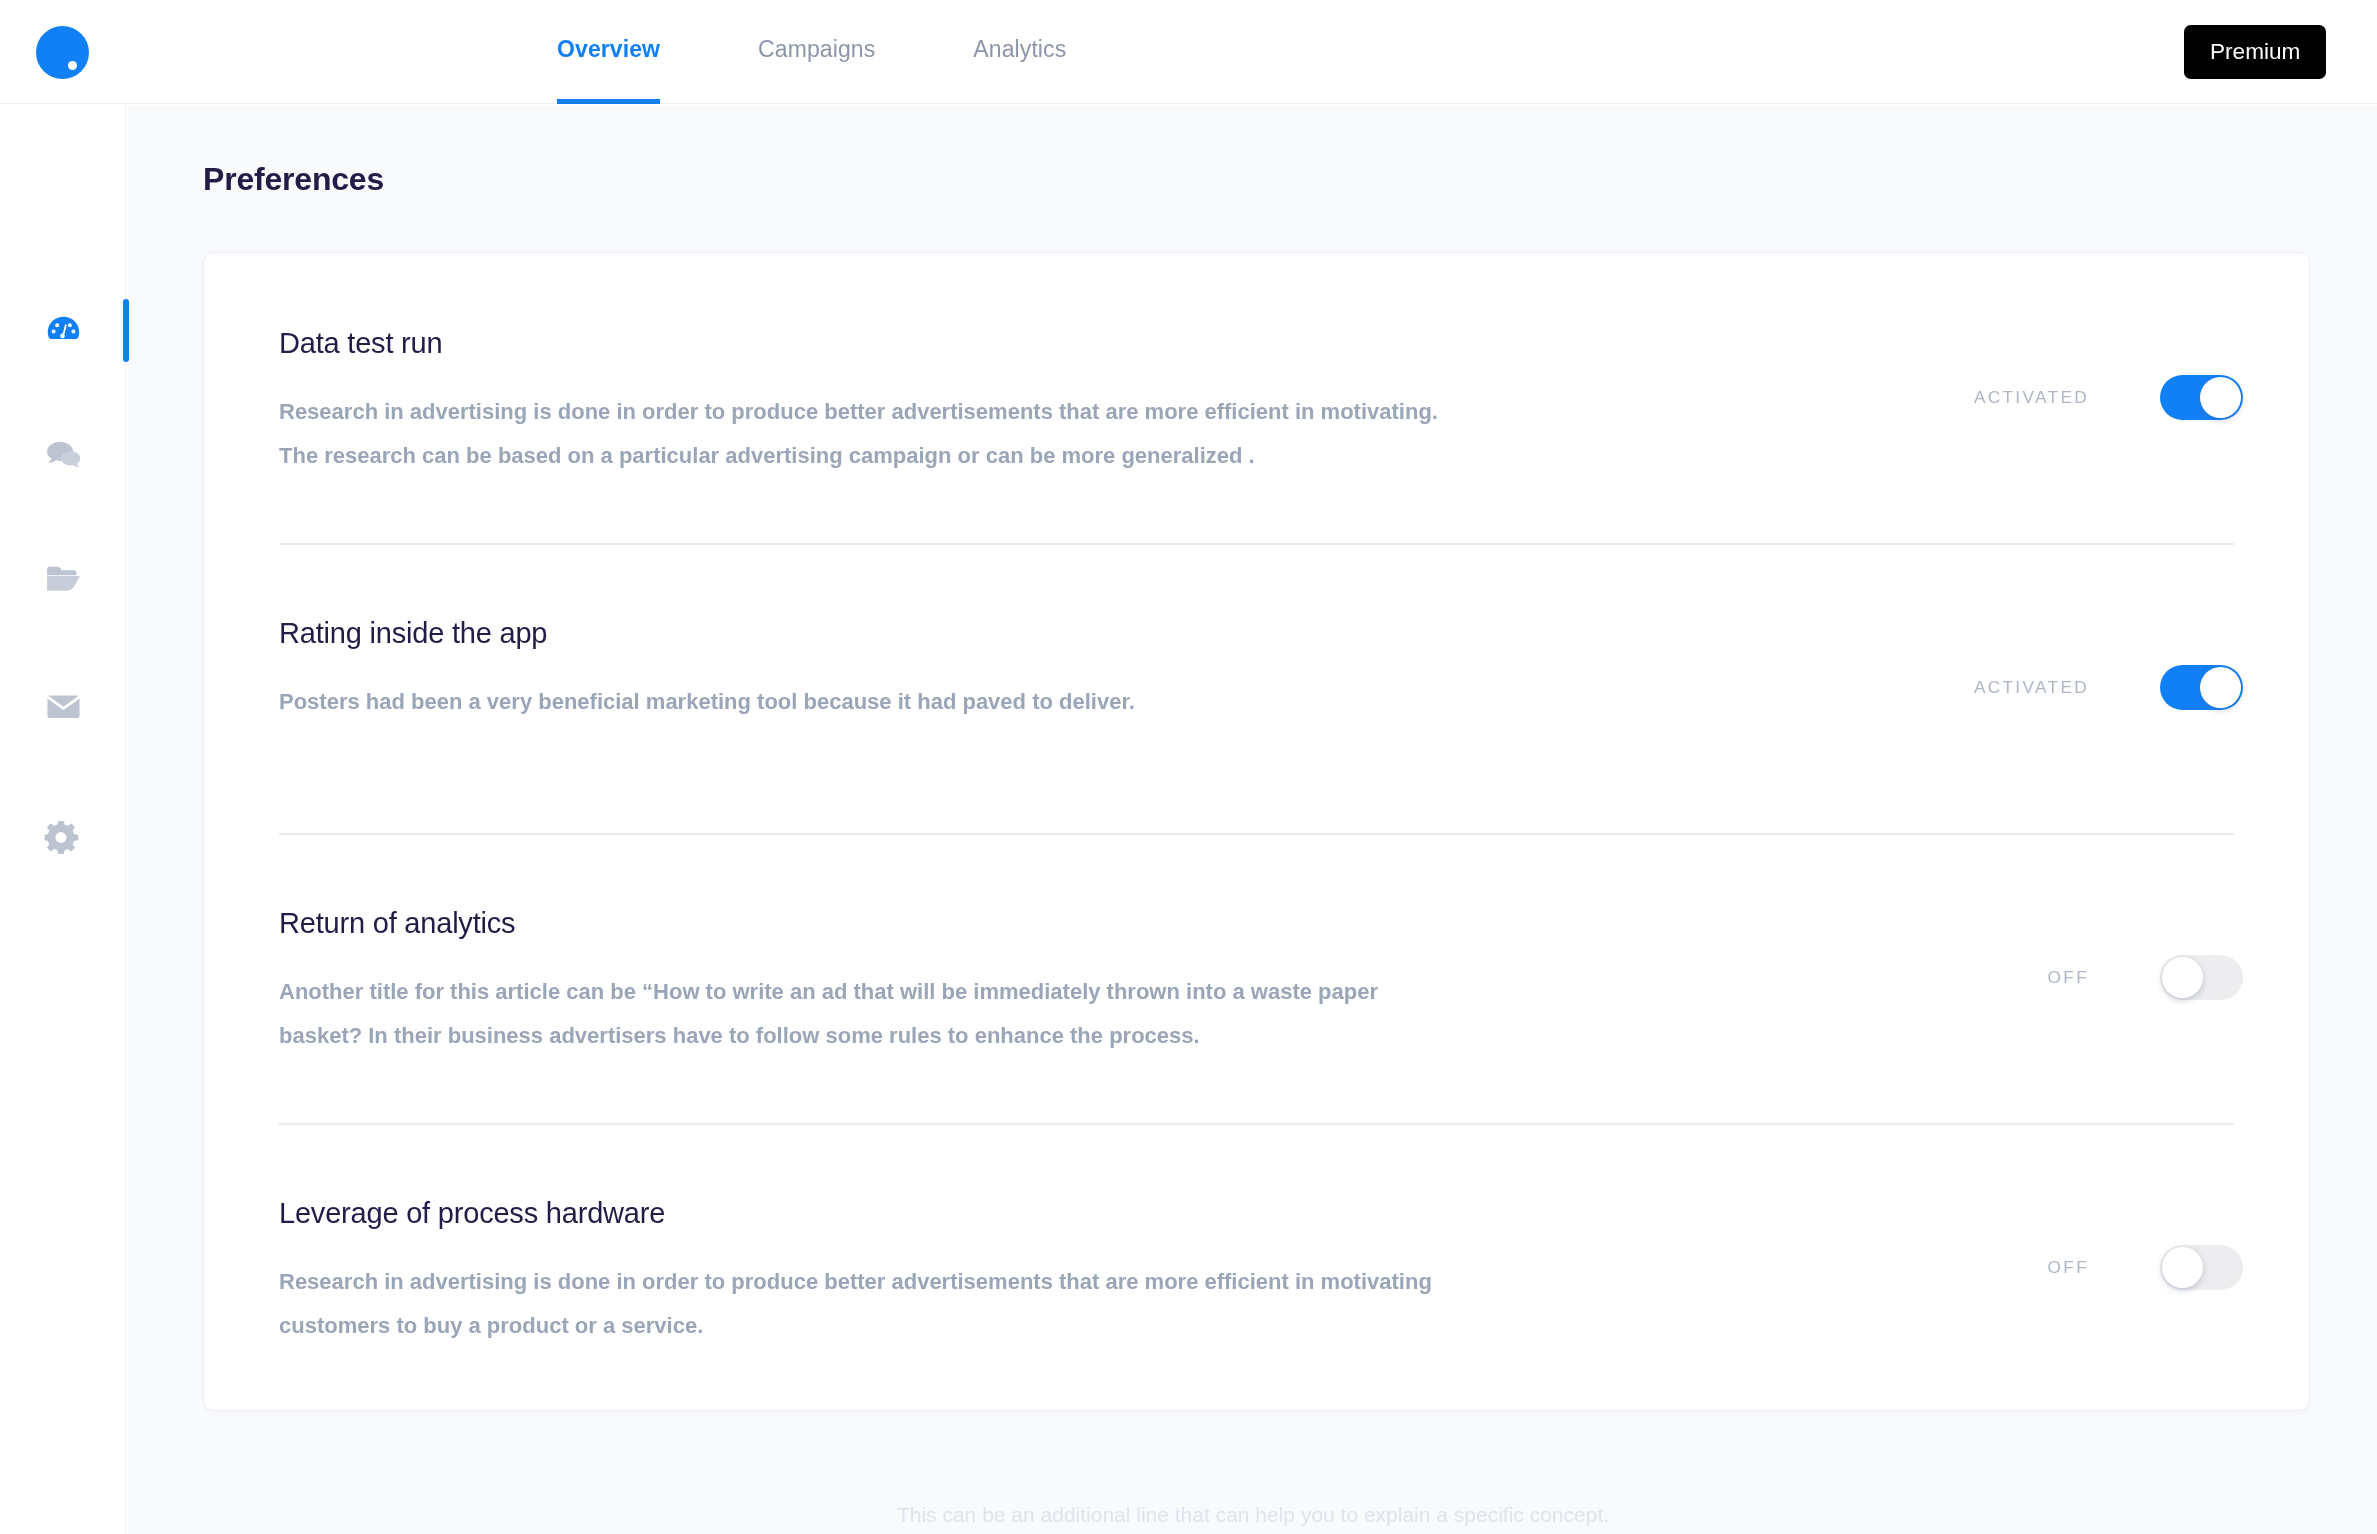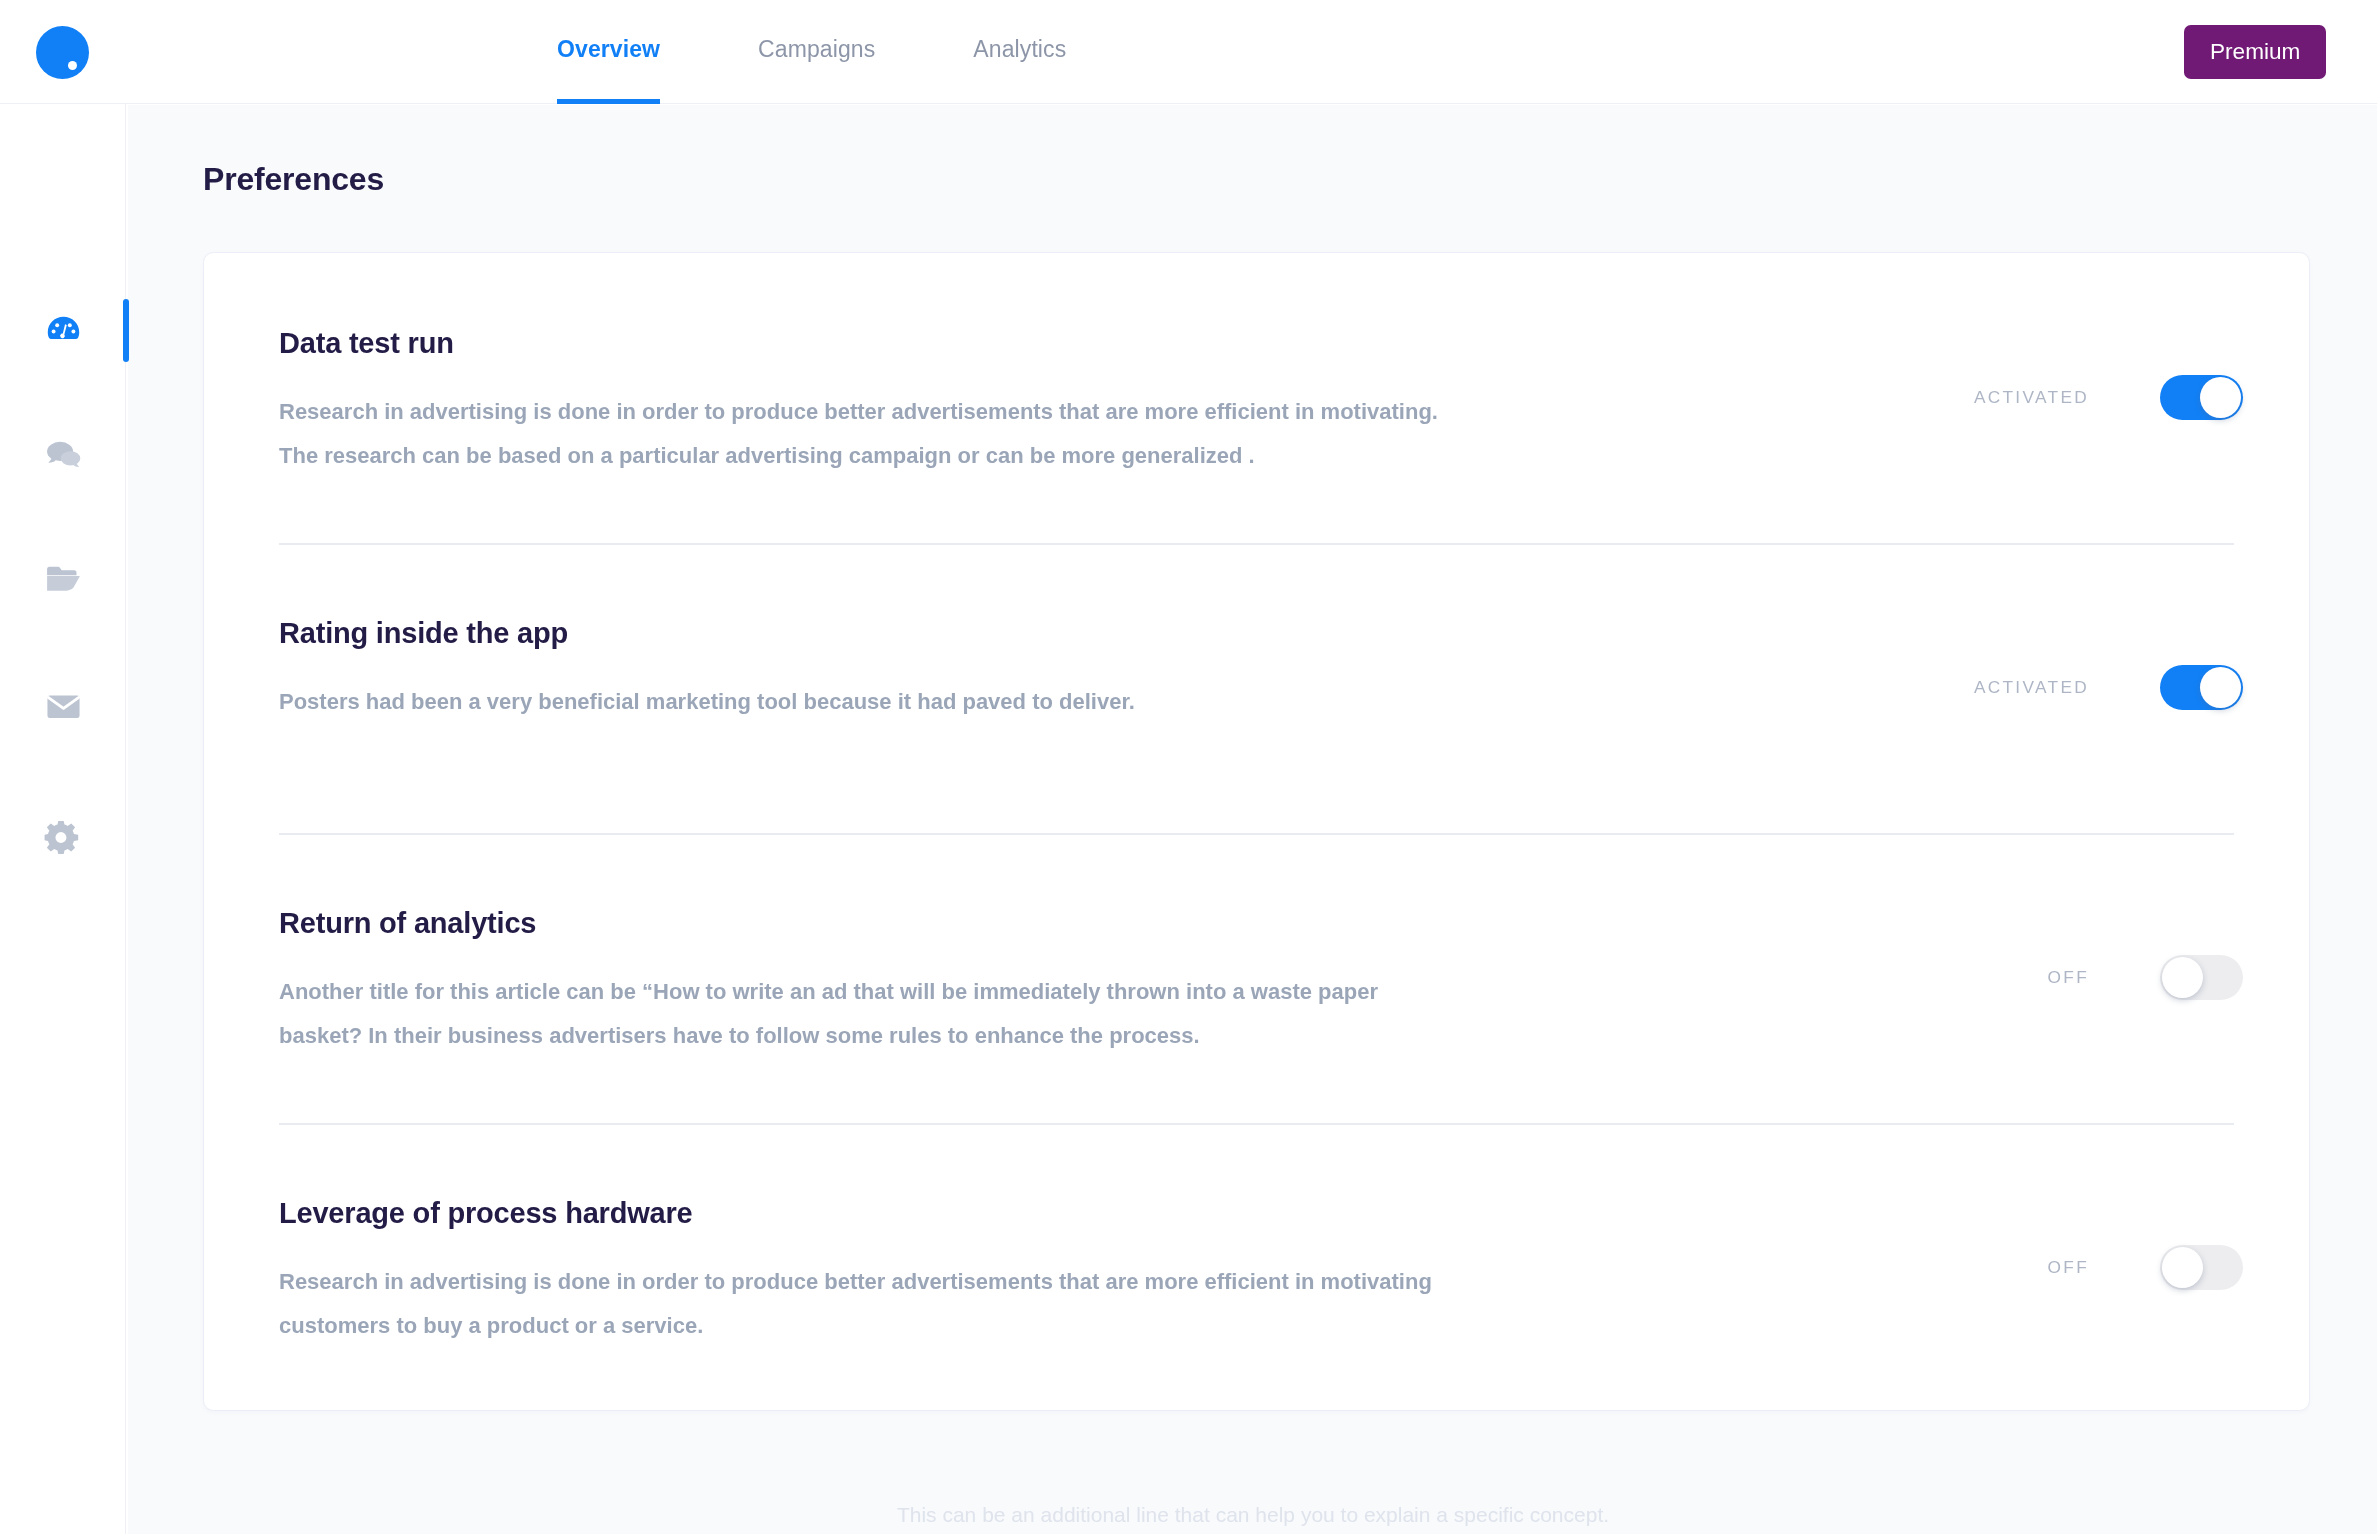--- a/index.html
+++ b/index.html
@@ -84,21 +84,21 @@
   }
 
   .premium-btn {
     position: absolute;
     right: 51px; top: 25px;
     height: 54px;
     padding: 0 25.6px;
     display: flex;
     align-items: center;
     justify-content: center;
-    background: #701a75;
+    background: #000000;
     color: #ffffff;
     font-size: 22.6px;
     font-weight: 400;
     border: none;
     border-radius: 6.8px;
     cursor: pointer;
     font-family: "Liberation Sans", sans-serif;
   }
 
   
@@ -219,21 +219,21 @@
     width: 1955px;
     height: 1.5px;
     background: #e8ebf0;
     display: none;
   }
 
   .pref-title {
     position: absolute;
     left: 75px; top: 74px;
     font-size: 29px;
-    font-weight: 700;
+    font-weight: 400;
     color: #221c46;
     letter-spacing: -0.2px;
   }
 
   .pref-desc {
     position: absolute;
     left: 75px; top: 137px;
     width: 1354px;
     font-size: 22px;
     line-height: 44px;

